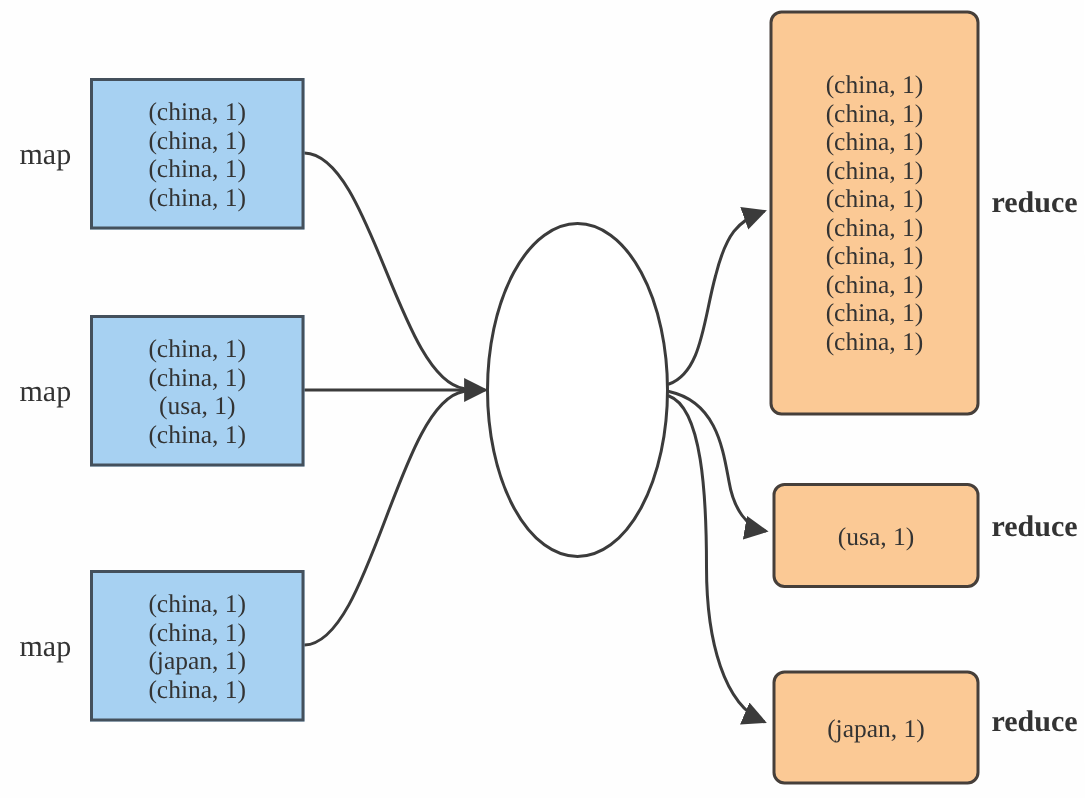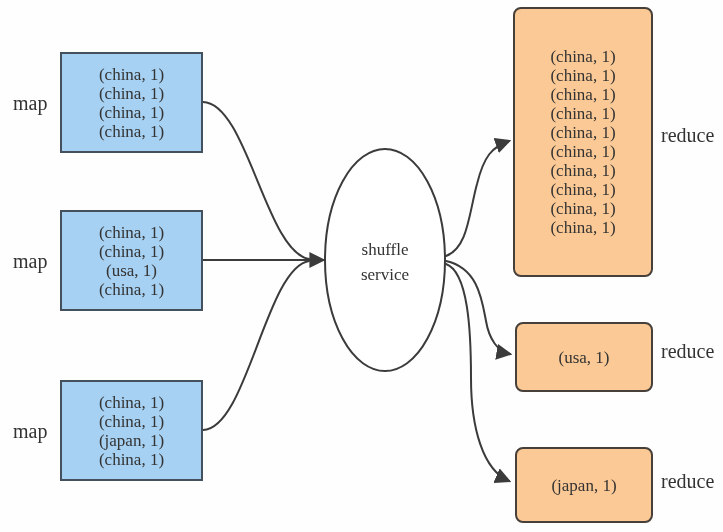--- a/index.html
+++ b/index.html
@@ -66,21 +66,21 @@
   .side-label {
     position: absolute;
     font-size: 20px;
     line-height: 22px;
     color: var(--text, #333);
   }
   .map-label { left: 13px; width: 40px; text-align: left; }
   #map-label-0 { top: 92px; }
   #map-label-1 { top: 250px; }
   #map-label-2 { top: 420px; }
-  .reduce-label { left: 661px; width: 60px; text-align: left; }
+  .reduce-label { left: 661px; width: 60px; text-align: left; font-weight: bold; }
   #reduce-label-0 { top: 124px; }
   #reduce-label-1 { top: 340px; }
   #reduce-label-2 { top: 470px; }
   .shuffle-label {
     position: absolute;
     left: 335px;
     top: 237px;
     width: 100px;
     text-align: center;
     font-size: 17px;
@@ -128,22 +128,20 @@
 (usa, 1)
 (china, 1)</div>
   </div>
   <div class="node map-box" id="map-box-2">
     <div class="tuples">(china, 1)
 (china, 1)
 (japan, 1)
 (china, 1)</div>
   </div>
 
-  <div class="shuffle-label">shuffle
-service</div>
 
   <div class="node reduce-box" id="reduce-box-0">
     <div class="tuples">(china, 1)
 (china, 1)
 (china, 1)
 (china, 1)
 (china, 1)
 (china, 1)
 (china, 1)
 (china, 1)

